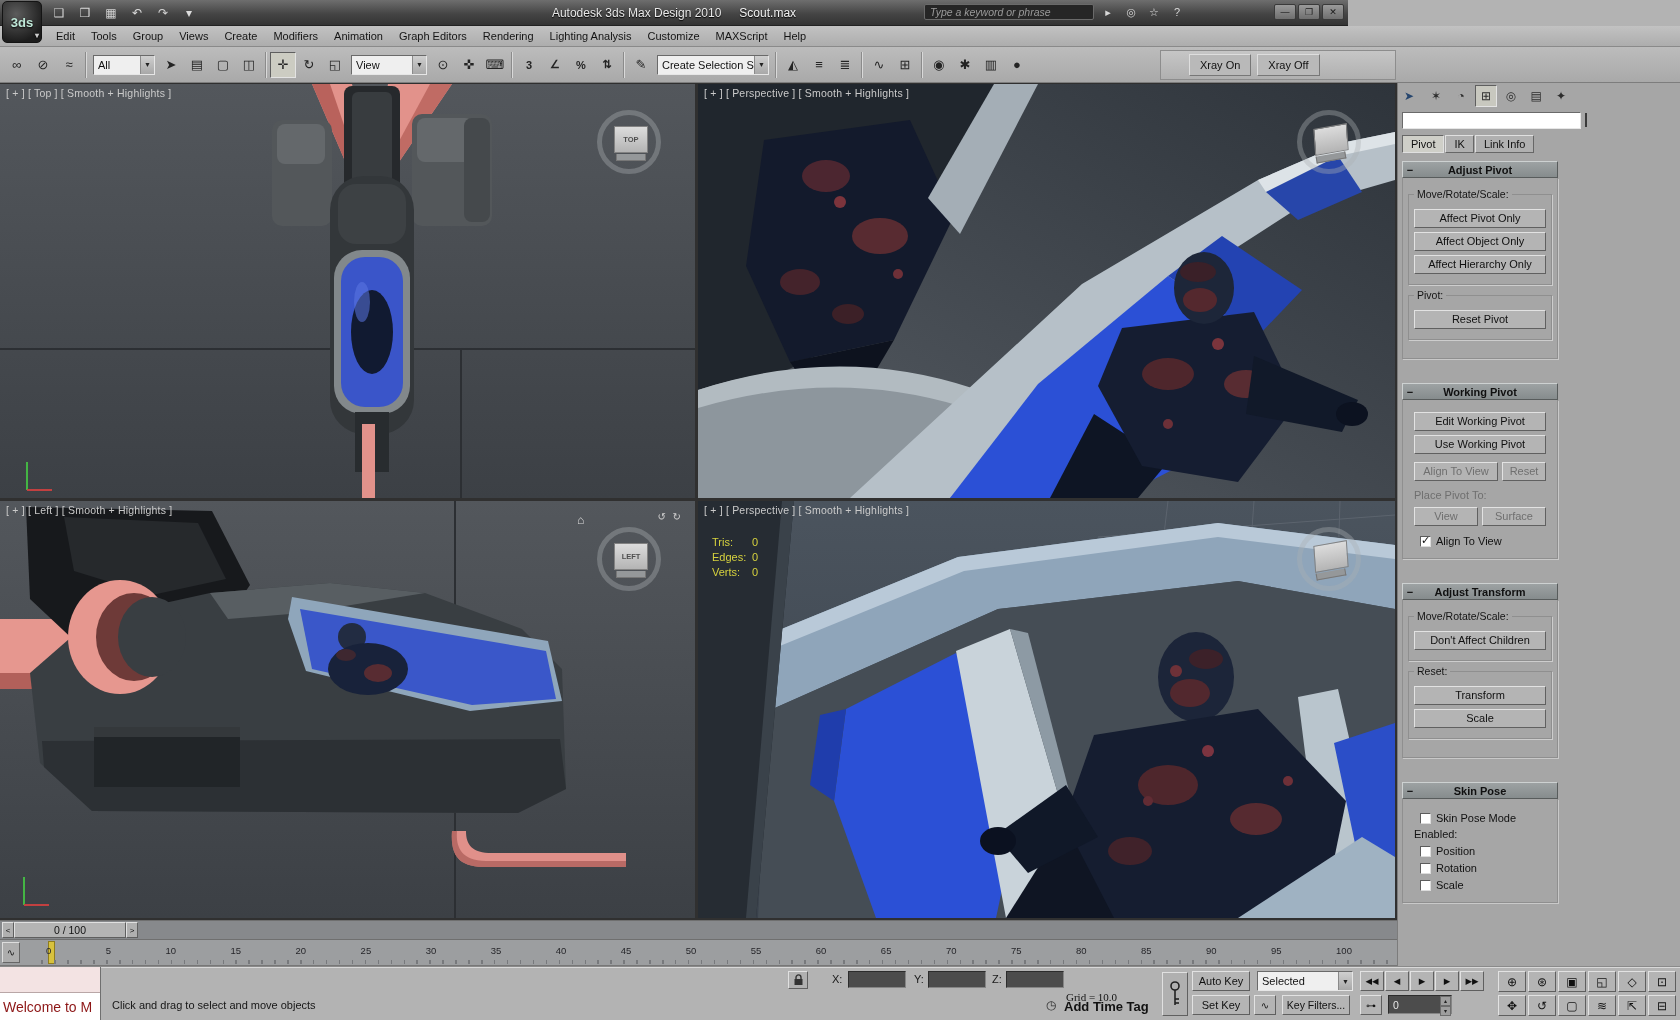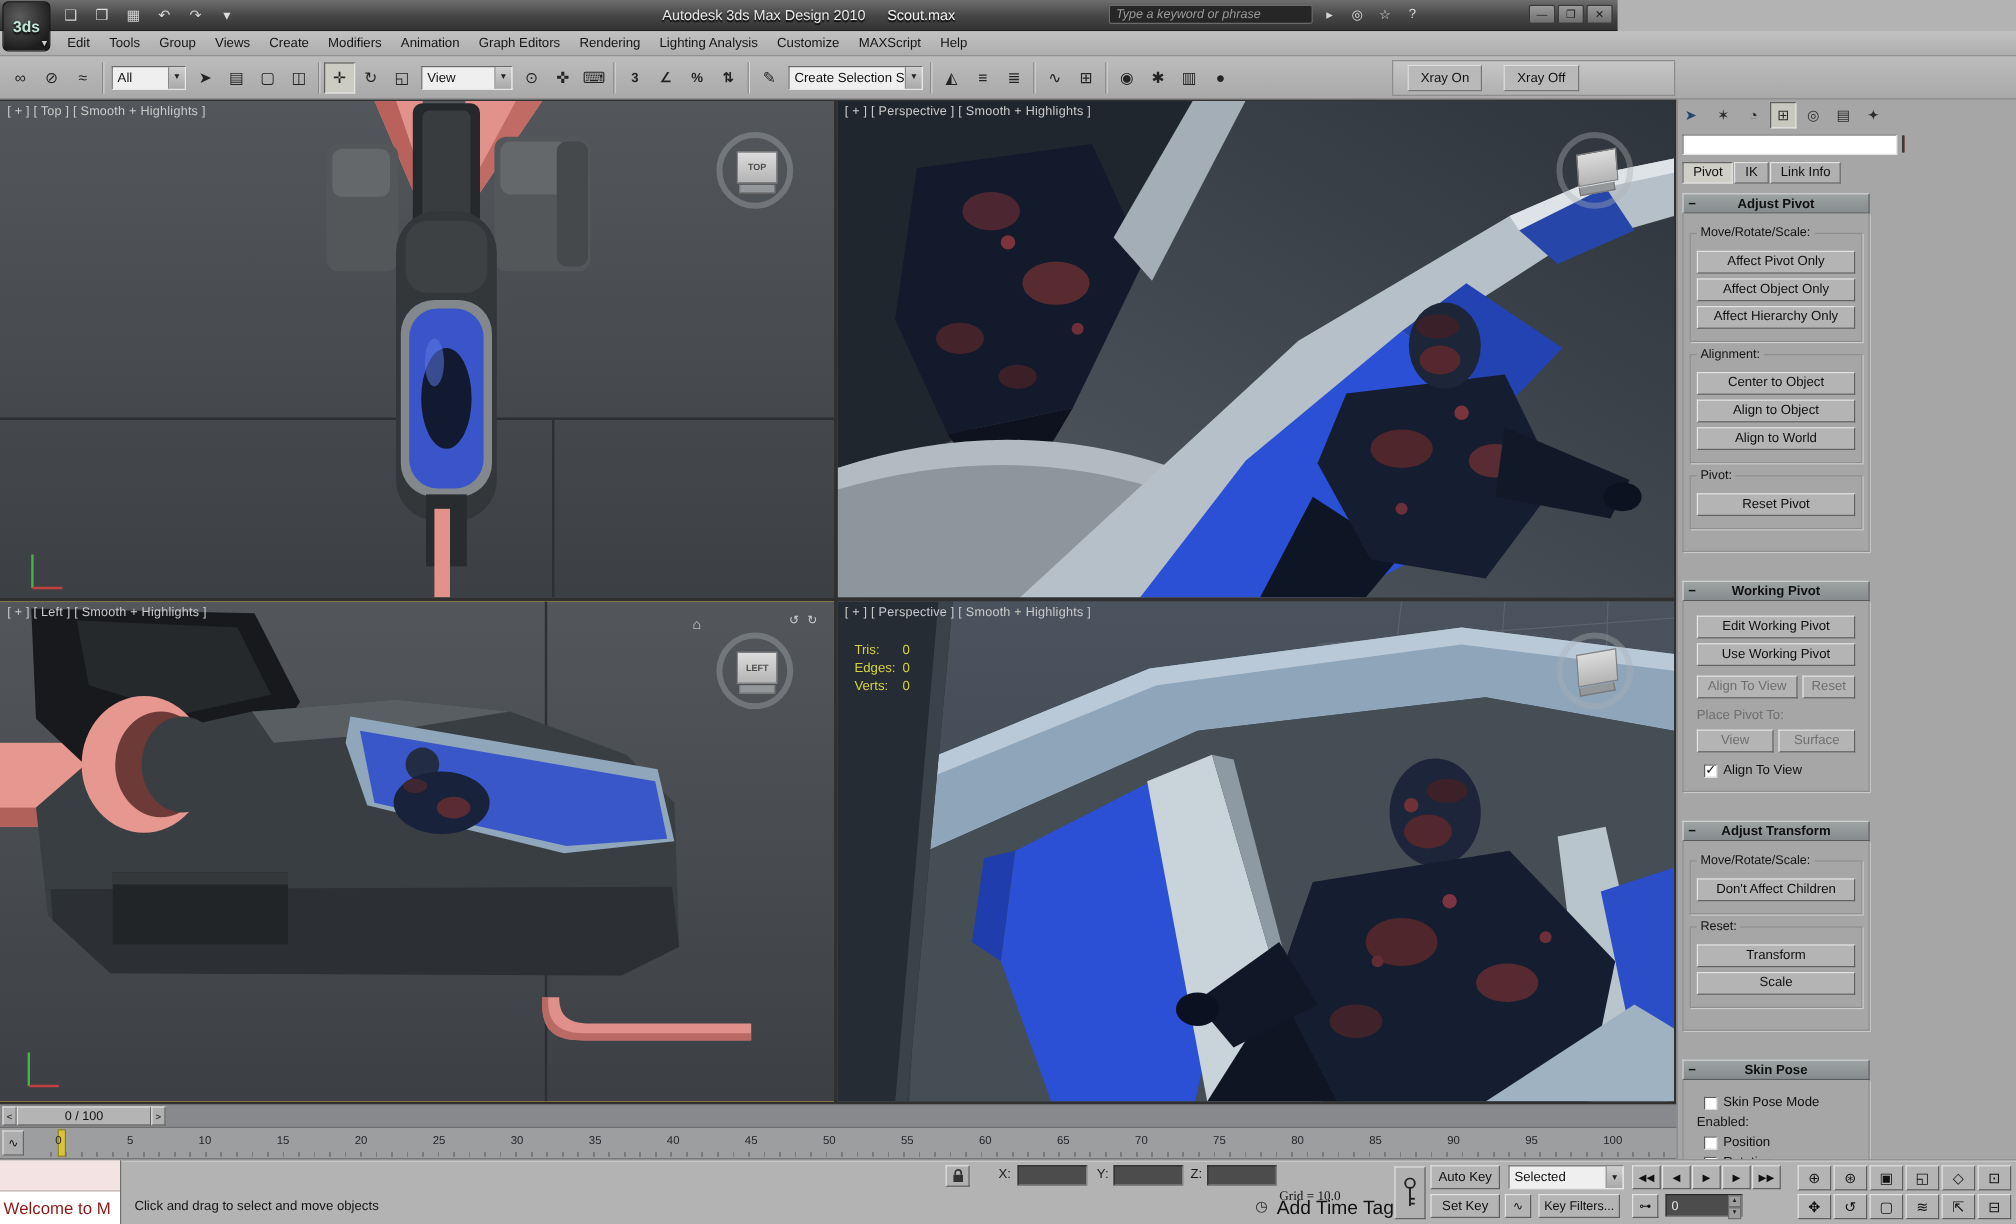--- a/index.html
+++ b/index.html
@@ -45,21 +45,21 @@
   .tb-icon.pressed { background:#ccccc2; border-color:#5f5f5f #e3e3e3 #e3e3e3 #5f5f5f; }
   .tb-sep { width:2px; height:26px; margin:0 3px; border-left:1px solid #8b8b8b; border-right:1px solid #d9d9d9; }
   .combo { height:20px; background:#efefef; border:1px solid; border-color:#6a6a6a #e6e6e6 #e6e6e6 #6a6a6a;
     display:flex; align-items:center; margin:0 3px; }
   .combo .val { padding:0 4px; font-size:11px; white-space:nowrap; overflow:hidden; flex:1; }
   .combo .arrow { width:14px; height:100%; background:linear-gradient(#cfcfcf,#a8a8a8); border-left:1px solid #8a8a8a;
     font-size:7px; display:flex; align-items:center; justify-content:center; color:#222; }
   .combo.w-all { width:62px; } .combo.w-view { width:76px; } .combo.w-selset { width:112px; }
   .snap { font-weight:bold; font-size:11px; }
   .xray-bar { position:absolute; left:1160px; top:50px; height:30px; width:236px;
-    background:linear-gradient(#c6c6c6,#b0b0b0); border:1px solid #8d8d8d; display:flex; align-items:center; gap:18px; padding-left:12px; }
+    background:linear-gradient(#c6c6c6,#b0b0b0); border:1px solid #8d8d8d; display:flex; align-items:center; gap:6px; padding-left:28px; }
   .xray-btn { height:22px; padding:0 10px; display:flex; align-items:center; background:#b9b9b9;
     border:1px solid; border-color:#dedede #777 #777 #dedede; font-size:11px; }
 
   
   .viewport-area { position:absolute; left:0; top:83px; width:1397px; height:837px; background:#303030; }
   .vp { position:absolute; overflow:hidden; background:#44484c; }
   .vp svg { position:absolute; left:0; top:0; width:100%; height:100%; }
   .vp1 { left:0; top:1px; width:695px; height:414px; }
   .vp2 { left:698px; top:1px; width:697px; height:414px; }
   .vp3 { left:0; top:418px; width:695px; height:417px; outline:1px solid #c9a42c; outline-offset:-1px; }
@@ -138,21 +138,21 @@
   .sel-status { position:absolute; left:105px; top:4px; width:678px; height:18px; background:#c2c2c2;
     border:1px solid; border-color:#6d6d6d #e2e2e2 #e2e2e2 #6d6d6d; font-size:11px; padding:2px 0 0 6px; color:#1c1c1c; }
   .lockbtn { position:absolute; left:788px; top:4px; width:20px; height:18px; background:#b0b0b0;
     border:1px solid; border-color:#e0e0e0 #606060 #606060 #e0e0e0; display:flex; align-items:center; justify-content:center; }
   .coord { position:absolute; top:6px; font-size:11px; color:#1a1a1a; }
   .coord-field { position:absolute; top:4px; width:58px; height:17px; background:#4c4c4c; color:#ddd;
     border:1px solid; border-color:#2c2c2c #858585 #858585 #2c2c2c; font-size:10.5px; padding:0 3px; font-family:"Liberation Sans",sans-serif; }
   .grid-label { position:absolute; left:1066px; top:24px; font-size:11px;font-family:Liberation Serif, serif; }
   .prompt { position:absolute; left:112px;  top:32px; font-size:11px; color:#161616; }
   .timetag-ic { position:absolute; left:1046px; top:31px; font-size:12px; color:#333; }
-  .timetag { position:absolute; left:1064px; top:32px; font-size:16px; }
+  .timetag { position:absolute; left:1064px; top:32px; font-size:13px;font-weight:bold; }
   .bigkey { position:absolute; left:1162px; top:5px; width:26px; height:44px; background:#b0b0b0;
     border:1px solid; border-color:#e0e0e0 #606060 #606060 #e0e0e0; display:flex; align-items:center; justify-content:center; }
   .ak-btn { position:absolute; width:58px; height:20px; background:#b4b4b4; border:1px solid;
     border-color:#e2e2e2 #5f5f5f #5f5f5f #e2e2e2; font-size:11px; text-align:center; line-height:18px; }
   .sel-combo { position:absolute; left:1254px; top:4px; width:96px; height:20px; }
   .kf-btn { position:absolute; left:1282px; top:28px; width:68px; height:20px; background:#b4b4b4;
     border:1px solid; border-color:#e2e2e2 #5f5f5f #5f5f5f #e2e2e2; font-size:10.5px; text-align:center; line-height:18px; }
   .mini-btn { position:absolute; width:22px; height:20px; background:#b4b4b4; border:1px solid;
     border-color:#e2e2e2 #5f5f5f #5f5f5f #e2e2e2; display:flex; align-items:center; justify-content:center; font-size:10px; }
   .anim-row { position:absolute; display:flex; gap:1px; }
@@ -499,26 +499,20 @@
           <span class="rtitle">Adjust Pivot</span>
         </div>
         <div class="rollout-b">
           <div class="group">
             <span class="group-label">Move/Rotate/Scale:</span>
             <span class="pbtn">Affect Pivot Only</span>
             <span class="pbtn">Affect Object Only</span>
             <span class="pbtn">Affect Hierarchy Only</span>
           </div>
           <div class="group">
-            <span class="group-label">Alignment:</span>
-            <span class="pbtn">Center to Object</span>
-            <span class="pbtn">Align to Object</span>
-            <span class="pbtn">Align to World</span>
-          </div>
-          <div class="group">
             <span class="group-label">Pivot:</span>
             <span class="pbtn">Reset Pivot</span>
           </div>
         </div>
       </div>
 
       <div class="rollout">
         <div class="rollout-h">
           <span class="minus">−</span>
           <span class="rtitle">Working Pivot</span>

